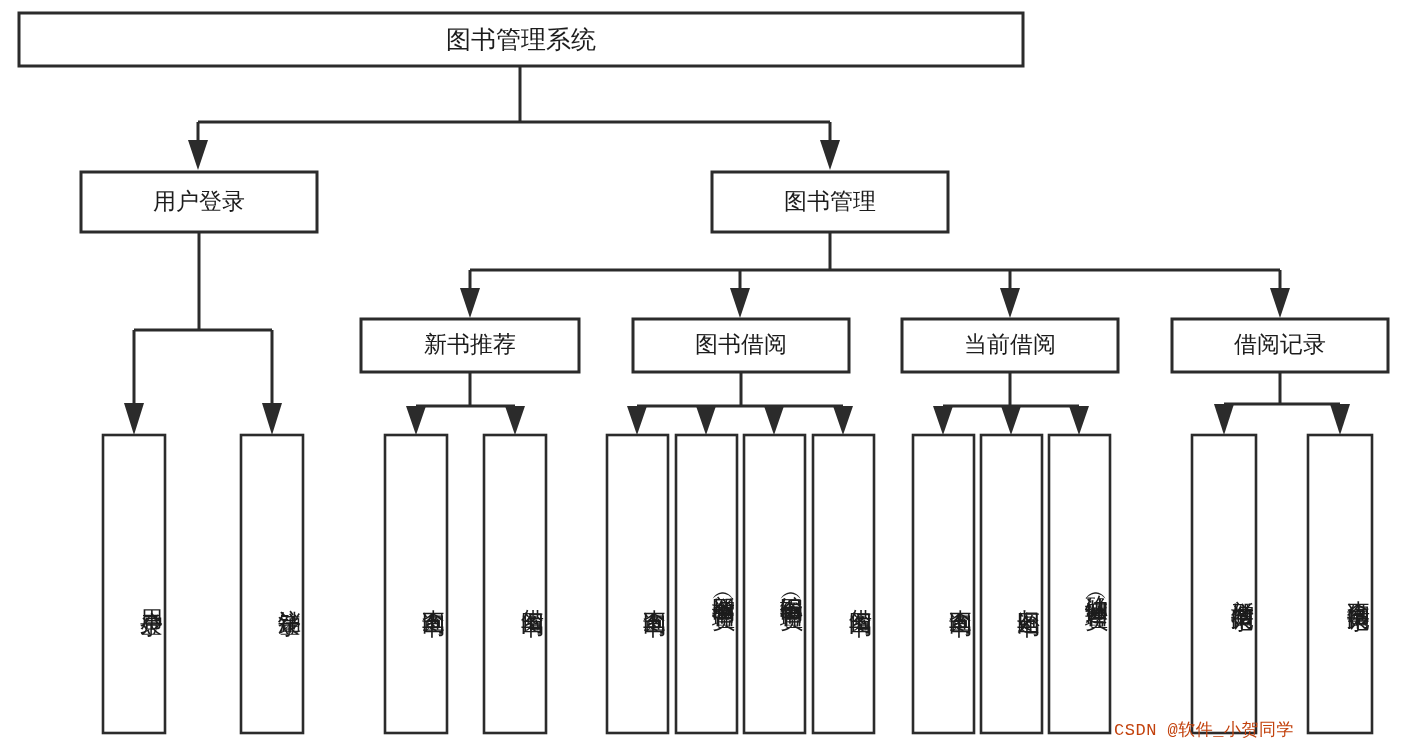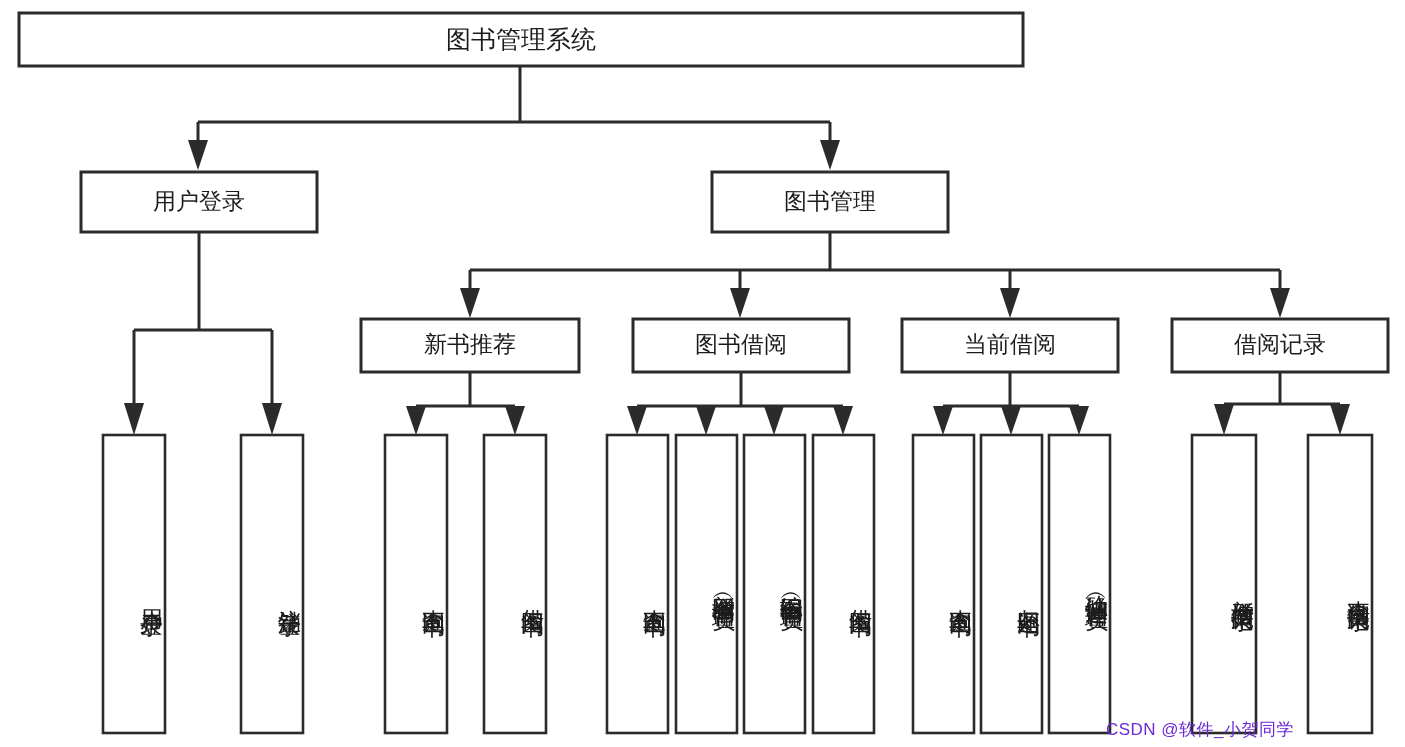--- a/index.html
+++ b/index.html
@@ -69,23 +69,23 @@
     color: #1c1c1c;
     letter-spacing: 2px;
     white-space: nowrap;
     text-align: center;
     pointer-events: none;
   }
   .watermark {
     position: absolute;
     right: 8px;
     bottom: 6px;
-    font-family: Liberation Sans, sans-serif;
+    font-family: Liberation Mono, monospace;
     font-size: 17px;
-    color: #6d28d9;
+    color: #c2410c;
     letter-spacing: 0.5px;
     white-space: nowrap;
   }
 </style>
 </head>
 <body>
 
 <div id="diagram-root">
 
   <svg class="flow" viewBox="0 0 1405 747" xmlns="http://www.w3.org/2000/svg">

